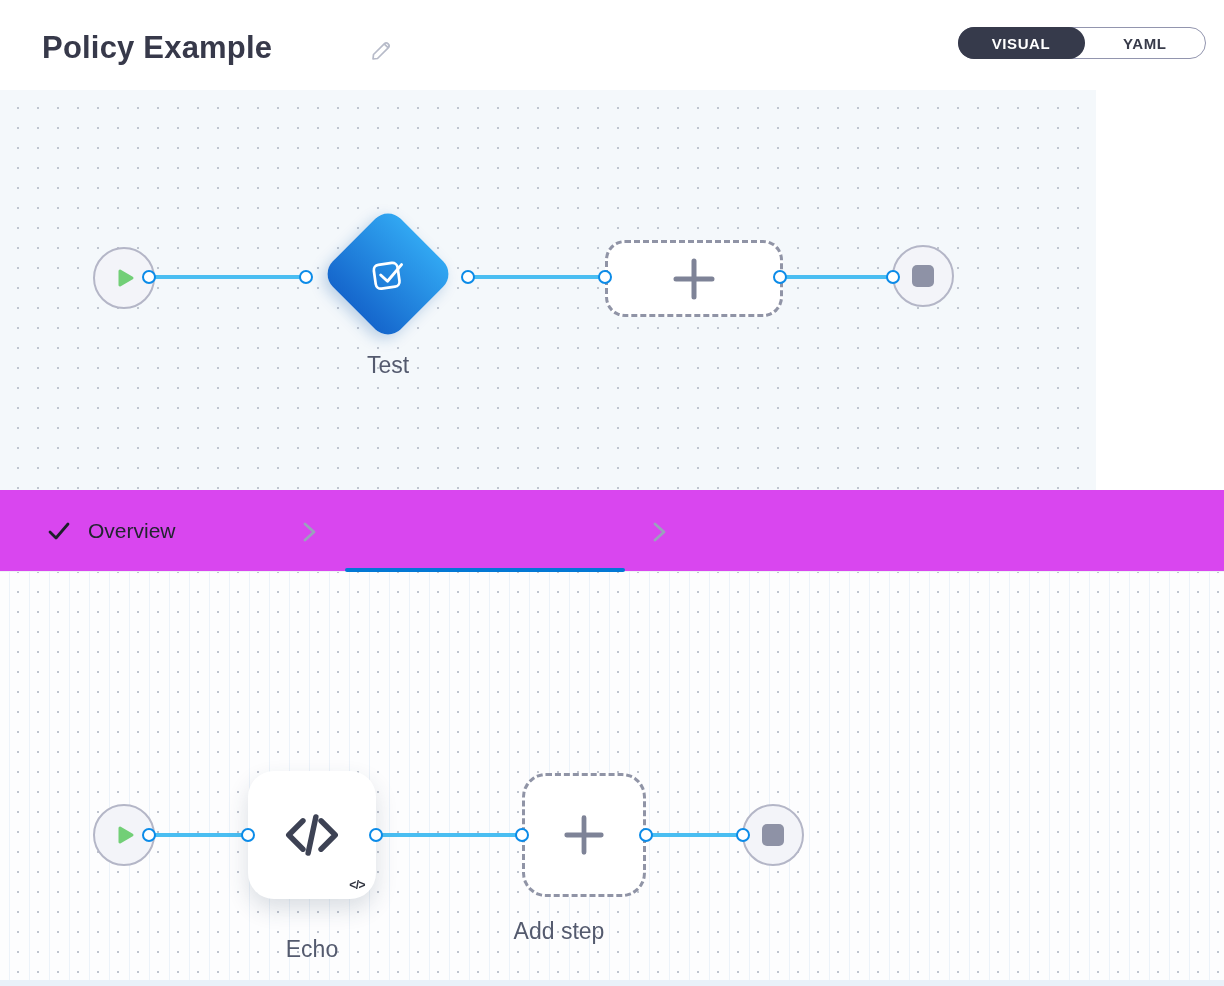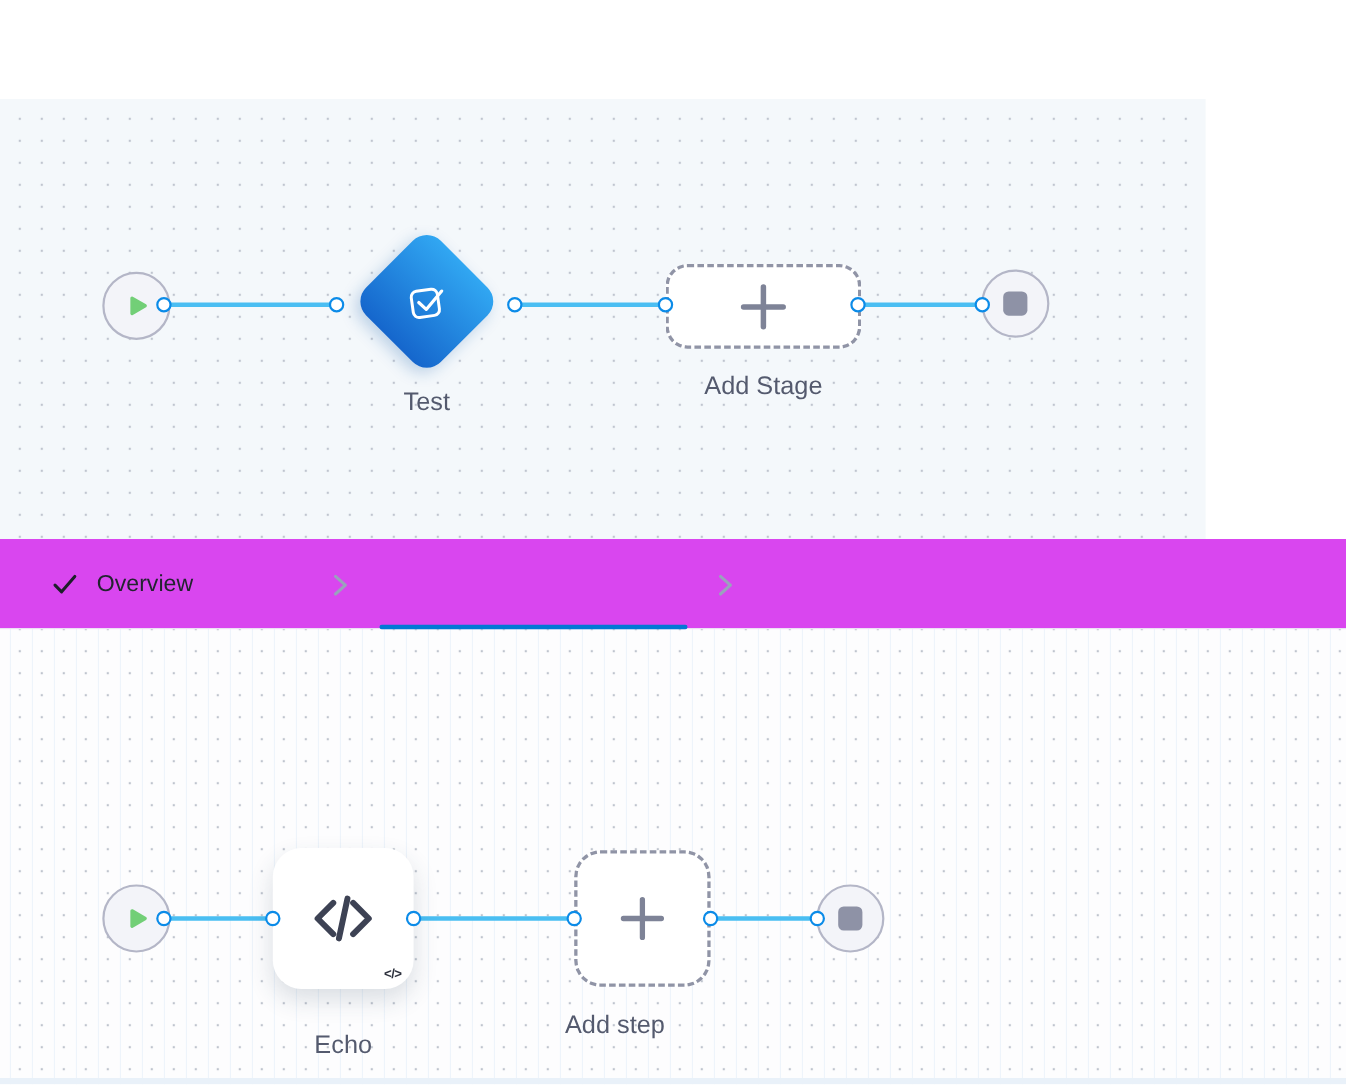--- a/index.html
+++ b/index.html
@@ -60,20 +60,32 @@
   .tab-label { font-size:21px; color:#22242f; }
   .tab-label.bold { font-weight:700; color:#14151d; }
   .tab-chevron { position:absolute; top:29px; }
   .tab-underline { position:absolute; left:345px; top:568px; width:280px; height:4px; background:#0278d5; border-radius:2px; z-index:4; }
 </style>
 </head>
 <body>
 
 <div class="screen">
 
+  <div class="header">
+    <div class="page-title">Policy Example</div>
+    <div class="edit-pencil">
+      <svg width="26" height="26" viewBox="0 0 26 26">
+        <path d="M16.2 5.8 L20.2 9.8 L9.5 20.5 L5 21 L5.5 16.5 Z M16.2 5.8 a2.7 2.7 0 0 1 4 4" fill="none" stroke="#b7bbc9" stroke-width="1.7" stroke-linejoin="round" stroke-linecap="round"></path>
+      </svg>
+    </div>
+    <div class="view-toggle">
+      <div class="toggle-seg selected">VISUAL</div>
+      <div class="toggle-seg">YAML</div>
+    </div>
+  </div>
 
   <div class="canvas-top">
 
     <div class="edge" style="left:149px; top:185px; width:157px;"></div>
     <div class="edge" style="left:468px; top:185px; width:137px;"></div>
     <div class="edge" style="left:780px; top:185px; width:113px;"></div>
 
     <div class="terminal-node" style="left:93px; top:157px;">
       <svg width="30" height="30" viewBox="0 0 30 30">
         <path d="M11 8 L23 15 L11 22 Z" fill="#72cf77" stroke="#72cf77" stroke-width="3" stroke-linejoin="round"></path>
@@ -90,21 +102,20 @@
         </svg>
       </div>
     </div>
     <div class="node-label" style="left:318px; top:262px; width:140px;">Test</div>
 
     <div class="add-stage-box" style="left:605px; top:150px;">
       <svg width="48" height="48" viewBox="0 0 48 48">
         <path d="M24 6 V42 M6 24 H42" stroke="#7e8397" stroke-width="5" stroke-linecap="round"></path>
       </svg>
     </div>
-    <div class="node-label" style="left:604px; top:247px; width:180px;">Add Stage</div>
 
     <div class="terminal-node" style="left:892px; top:155px;">
       <div class="stop-square"></div>
     </div>
 
     <div class="port" style="left:142px; top:180px;"></div>
     <div class="port" style="left:299px; top:180px;"></div>
     <div class="port" style="left:461px; top:180px;"></div>
     <div class="port" style="left:598px; top:180px;"></div>
     <div class="port" style="left:773px; top:180px;"></div>

